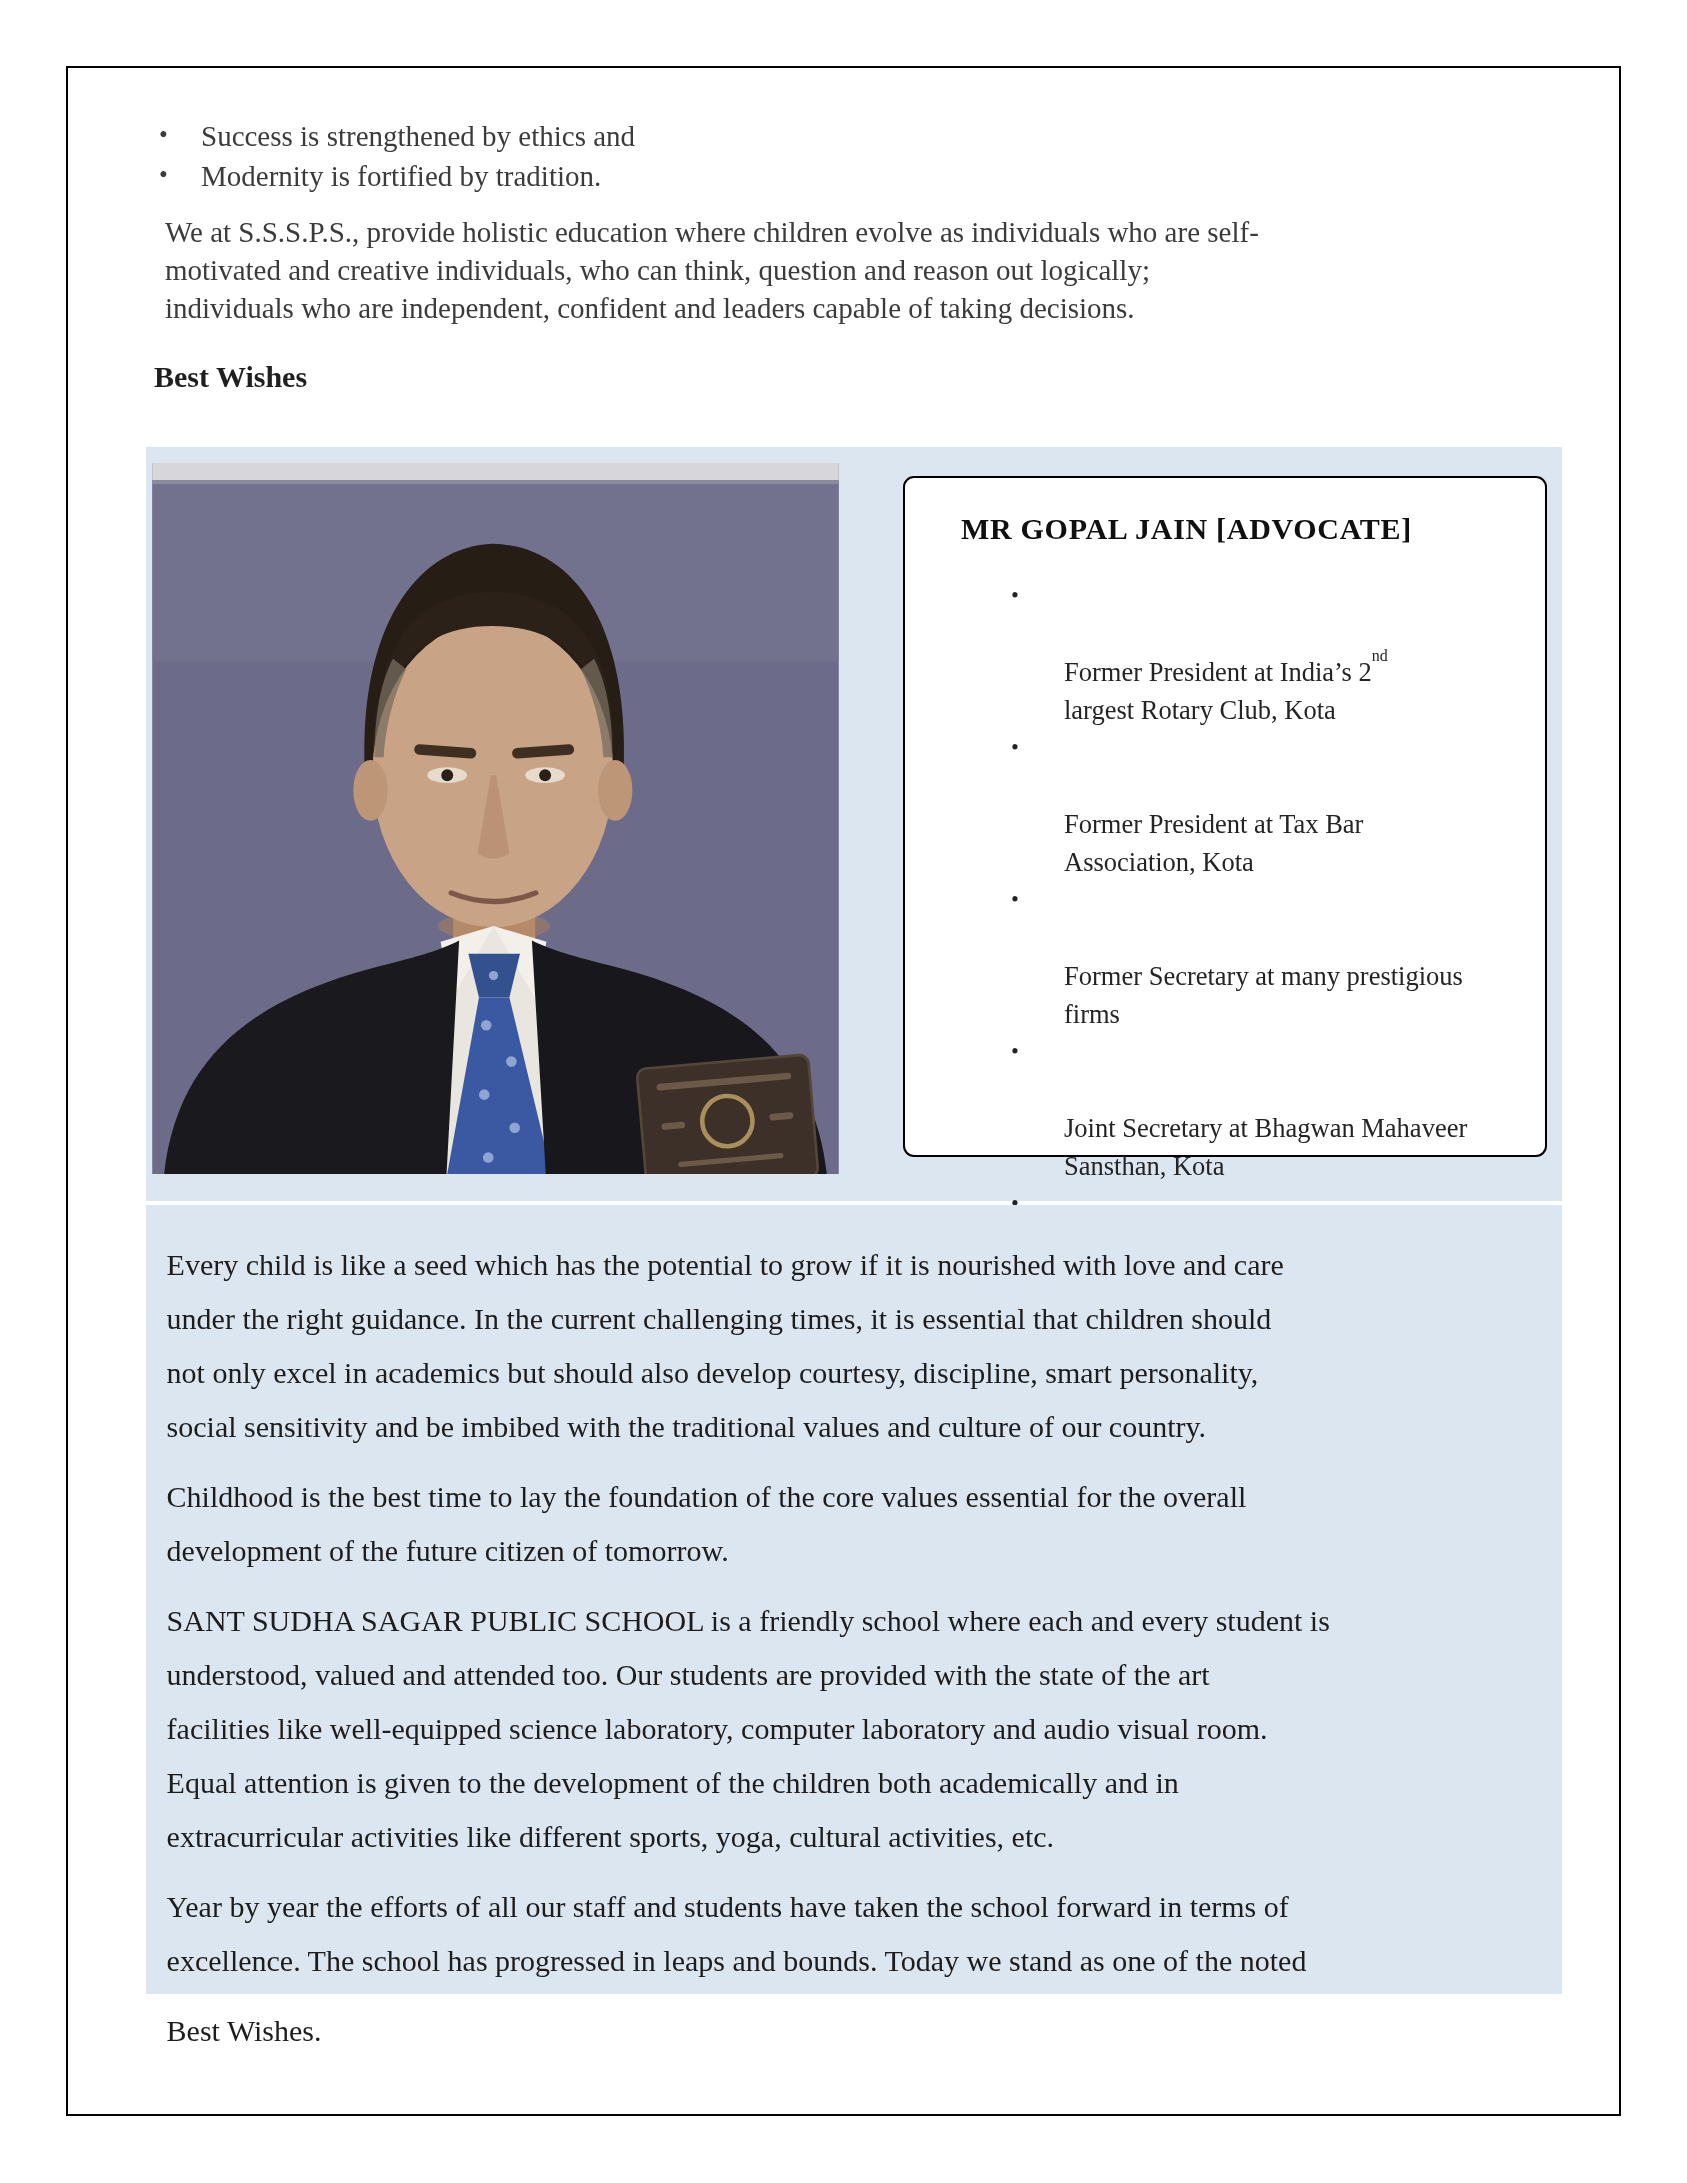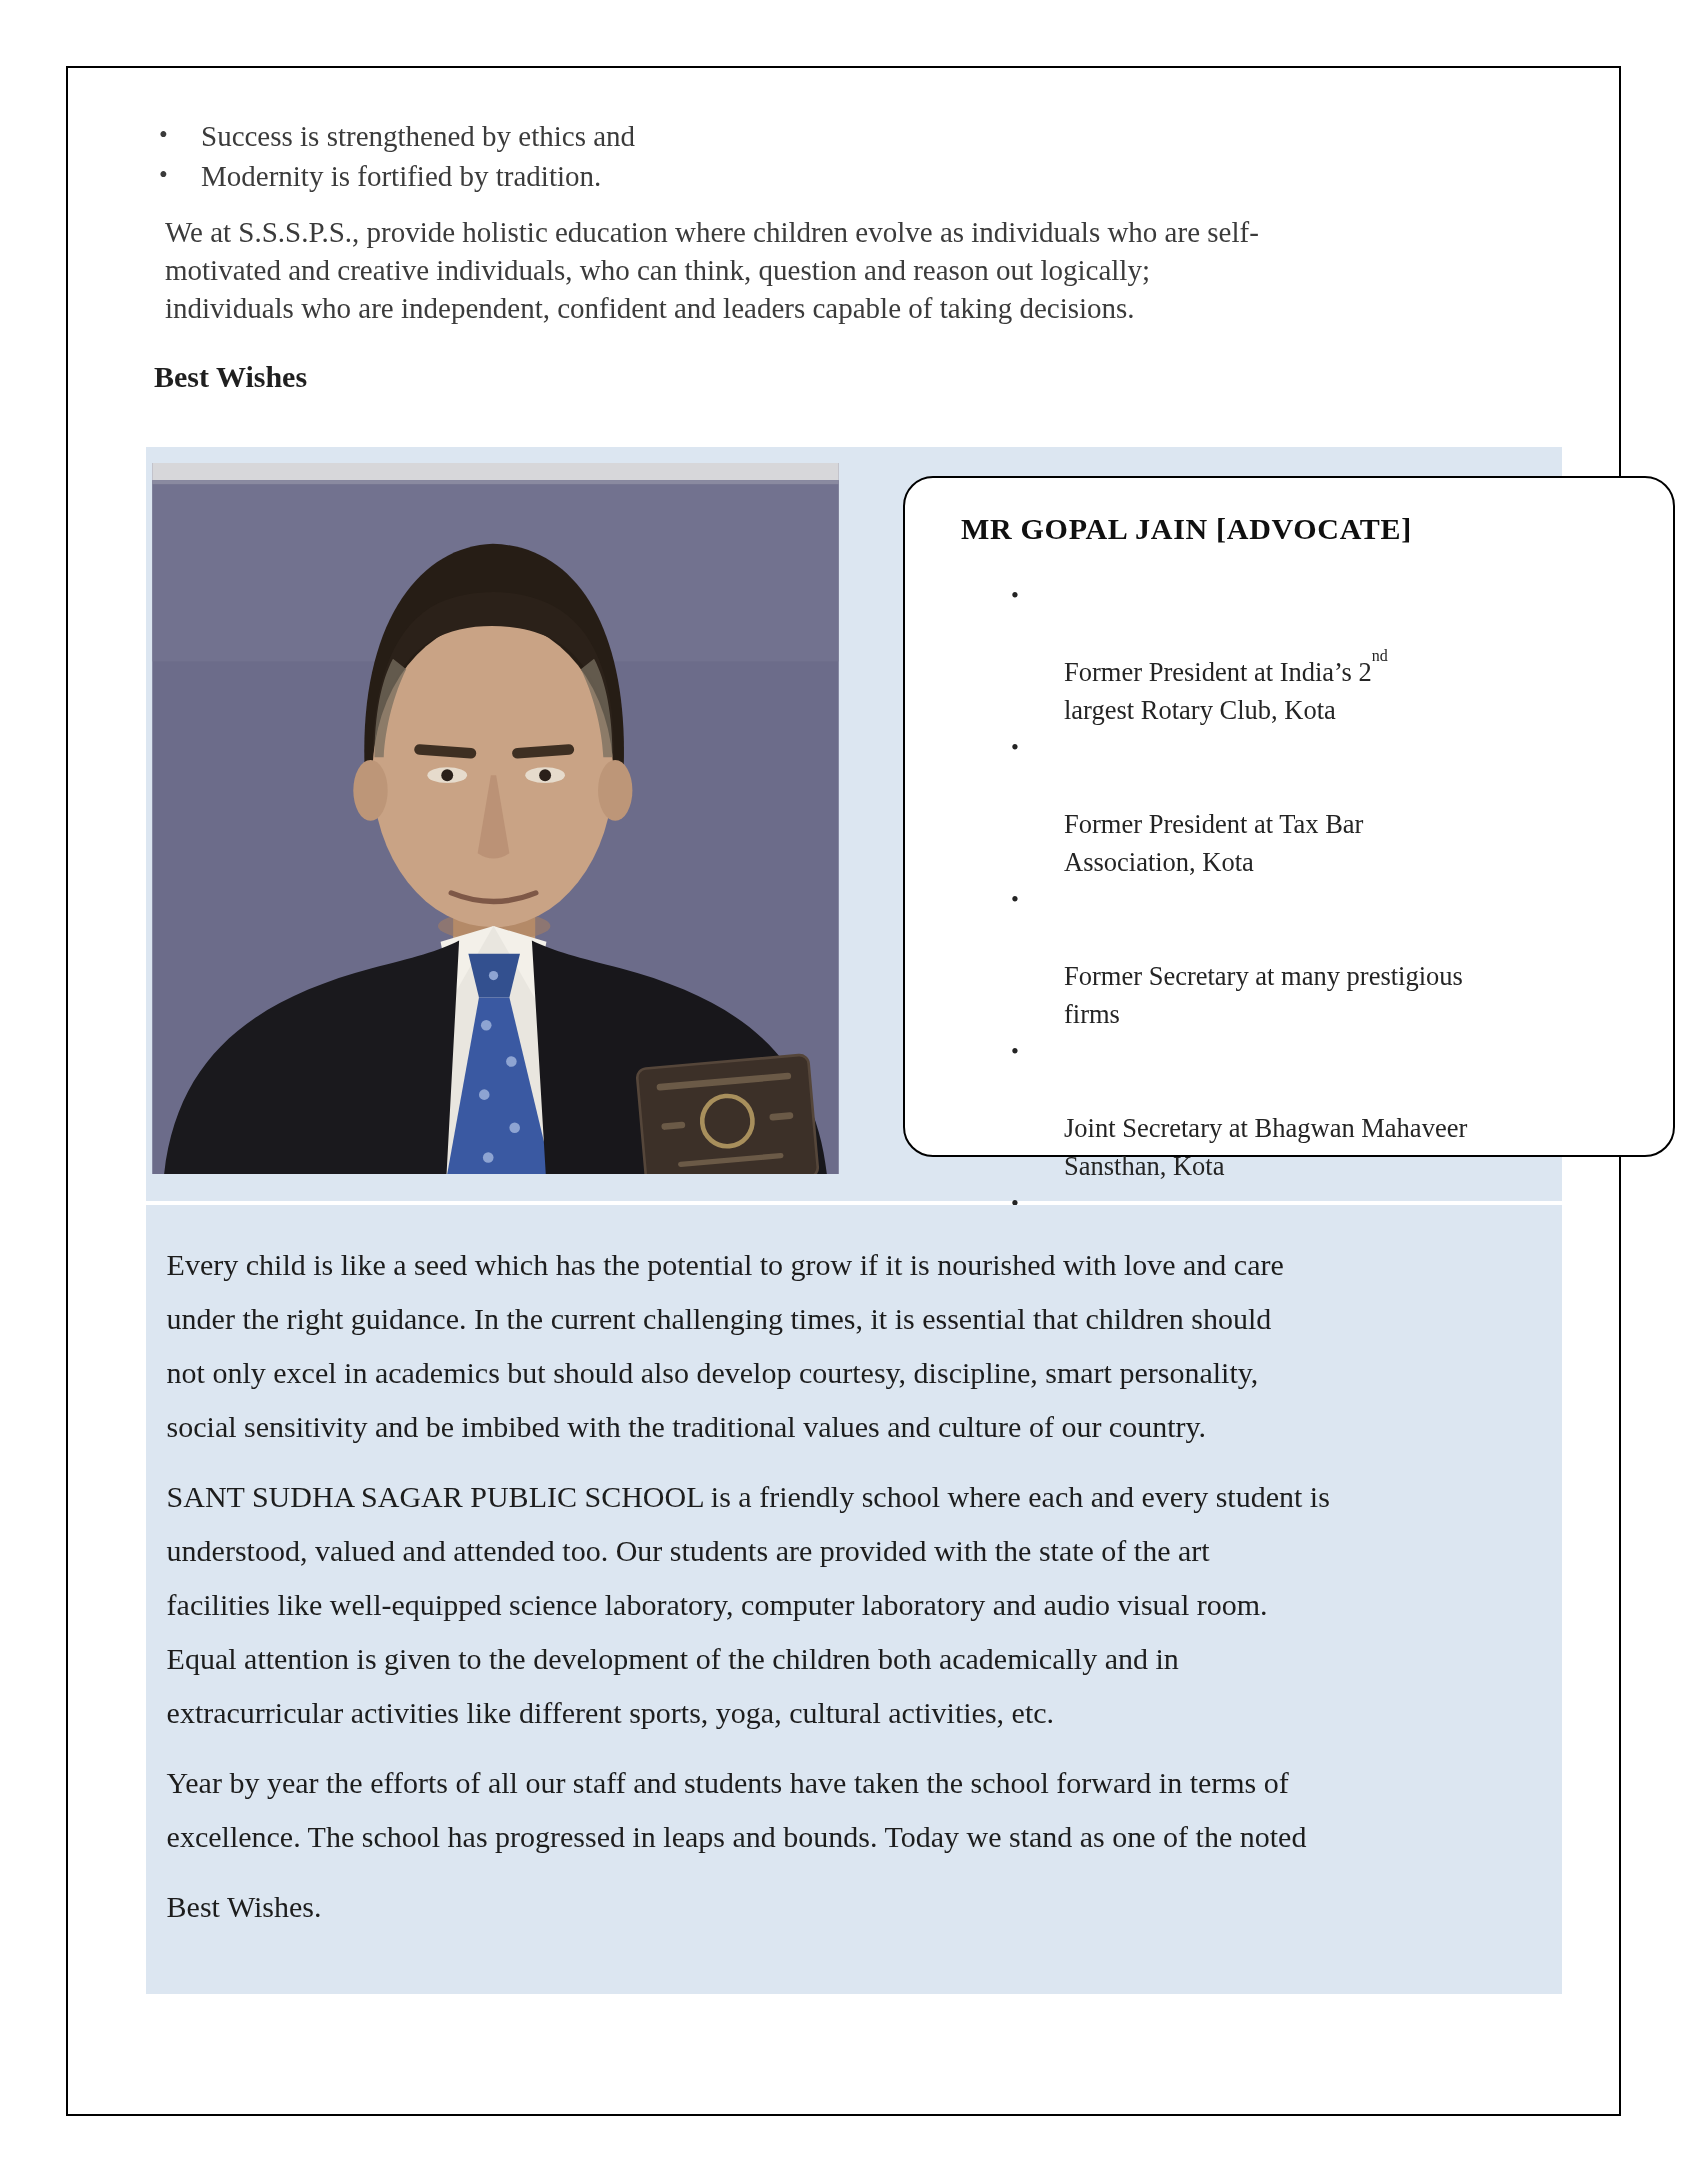--- a/index.html
+++ b/index.html
@@ -20,22 +20,22 @@
 
   .best-wishes{position:absolute;left:150px;top:356px;margin:4px;
                font-size:30px;font-weight:bold;color:#1f1f1f;}
 
   
   .photo-panel{position:absolute;left:146px;top:447px;width:1416px;height:754px;
                background:#dce6f1;}
   .photo{position:absolute;left:152px;top:463px;width:687px;height:711px;overflow:hidden;}
   .photo svg{display:block;width:100%;height:100%;}
 
-  .card{position:absolute;left:903px;top:476px;width:772px;height:681px;
-        background:#ffffff;border:2.6px solid #000;border-radius:30px;
+  .card{position:absolute;left:903px;top:476px;width:644px;height:681px;
+        background:#ffffff;border:2.6px solid #000;border-radius:11px;
         box-sizing:border-box;padding:30px 0 0 56px;}
   .card-title{font-size:30px;font-weight:bold;line-height:41px;letter-spacing:0.7px;color:#101010;}
   .card-list{margin:28px 0 0 0;padding:0;list-style:none;
              font-size:26.5px;line-height:38px;color:#242424;}
   .card-list li{position:relative;padding-left:103px;width:463px;white-space:pre-line;}
   .card-list .marker{position:absolute;left:50px;top:0;font-size:22.5px;color:#242424;}
   .card-list sup{font-size:16px;position:relative;top:-10px;line-height:0;}
   .secondary-text{color:#555555;}
 
   
@@ -159,20 +159,22 @@
 Chandkhedi</span>
     </li>
   </ul>
 </div>
 
 <div class="text-panel">
   <p>Every child is like a seed which has the potential to grow if it is nourished with love and care
 under the right guidance. In the current challenging times, it is essential that children should
 not only excel in academics but should also develop courtesy, discipline, smart personality,
 social sensitivity and be imbibed with the traditional values and culture of our country.</p>
+  <p>Childhood is the best time to lay the foundation of the core values essential for the overall
+development of the future citizen of tomorrow.</p>
   <p>SANT SUDHA SAGAR PUBLIC SCHOOL is a friendly school where each and every student is
 understood, valued and attended too. Our students are provided with the state of the art
 facilities like well-equipped science laboratory, computer laboratory and audio visual room.
 Equal attention is given to the development of the children both academically and in
 extracurricular activities like different sports, yoga, cultural activities, etc.</p>
   <p>Year by year the efforts of all our staff and students have taken the school forward in terms of
 excellence. The school has progressed in leaps and bounds. Today we stand as one of the noted</p>
   <p class="closing">Best Wishes.</p>
 </div>
 

